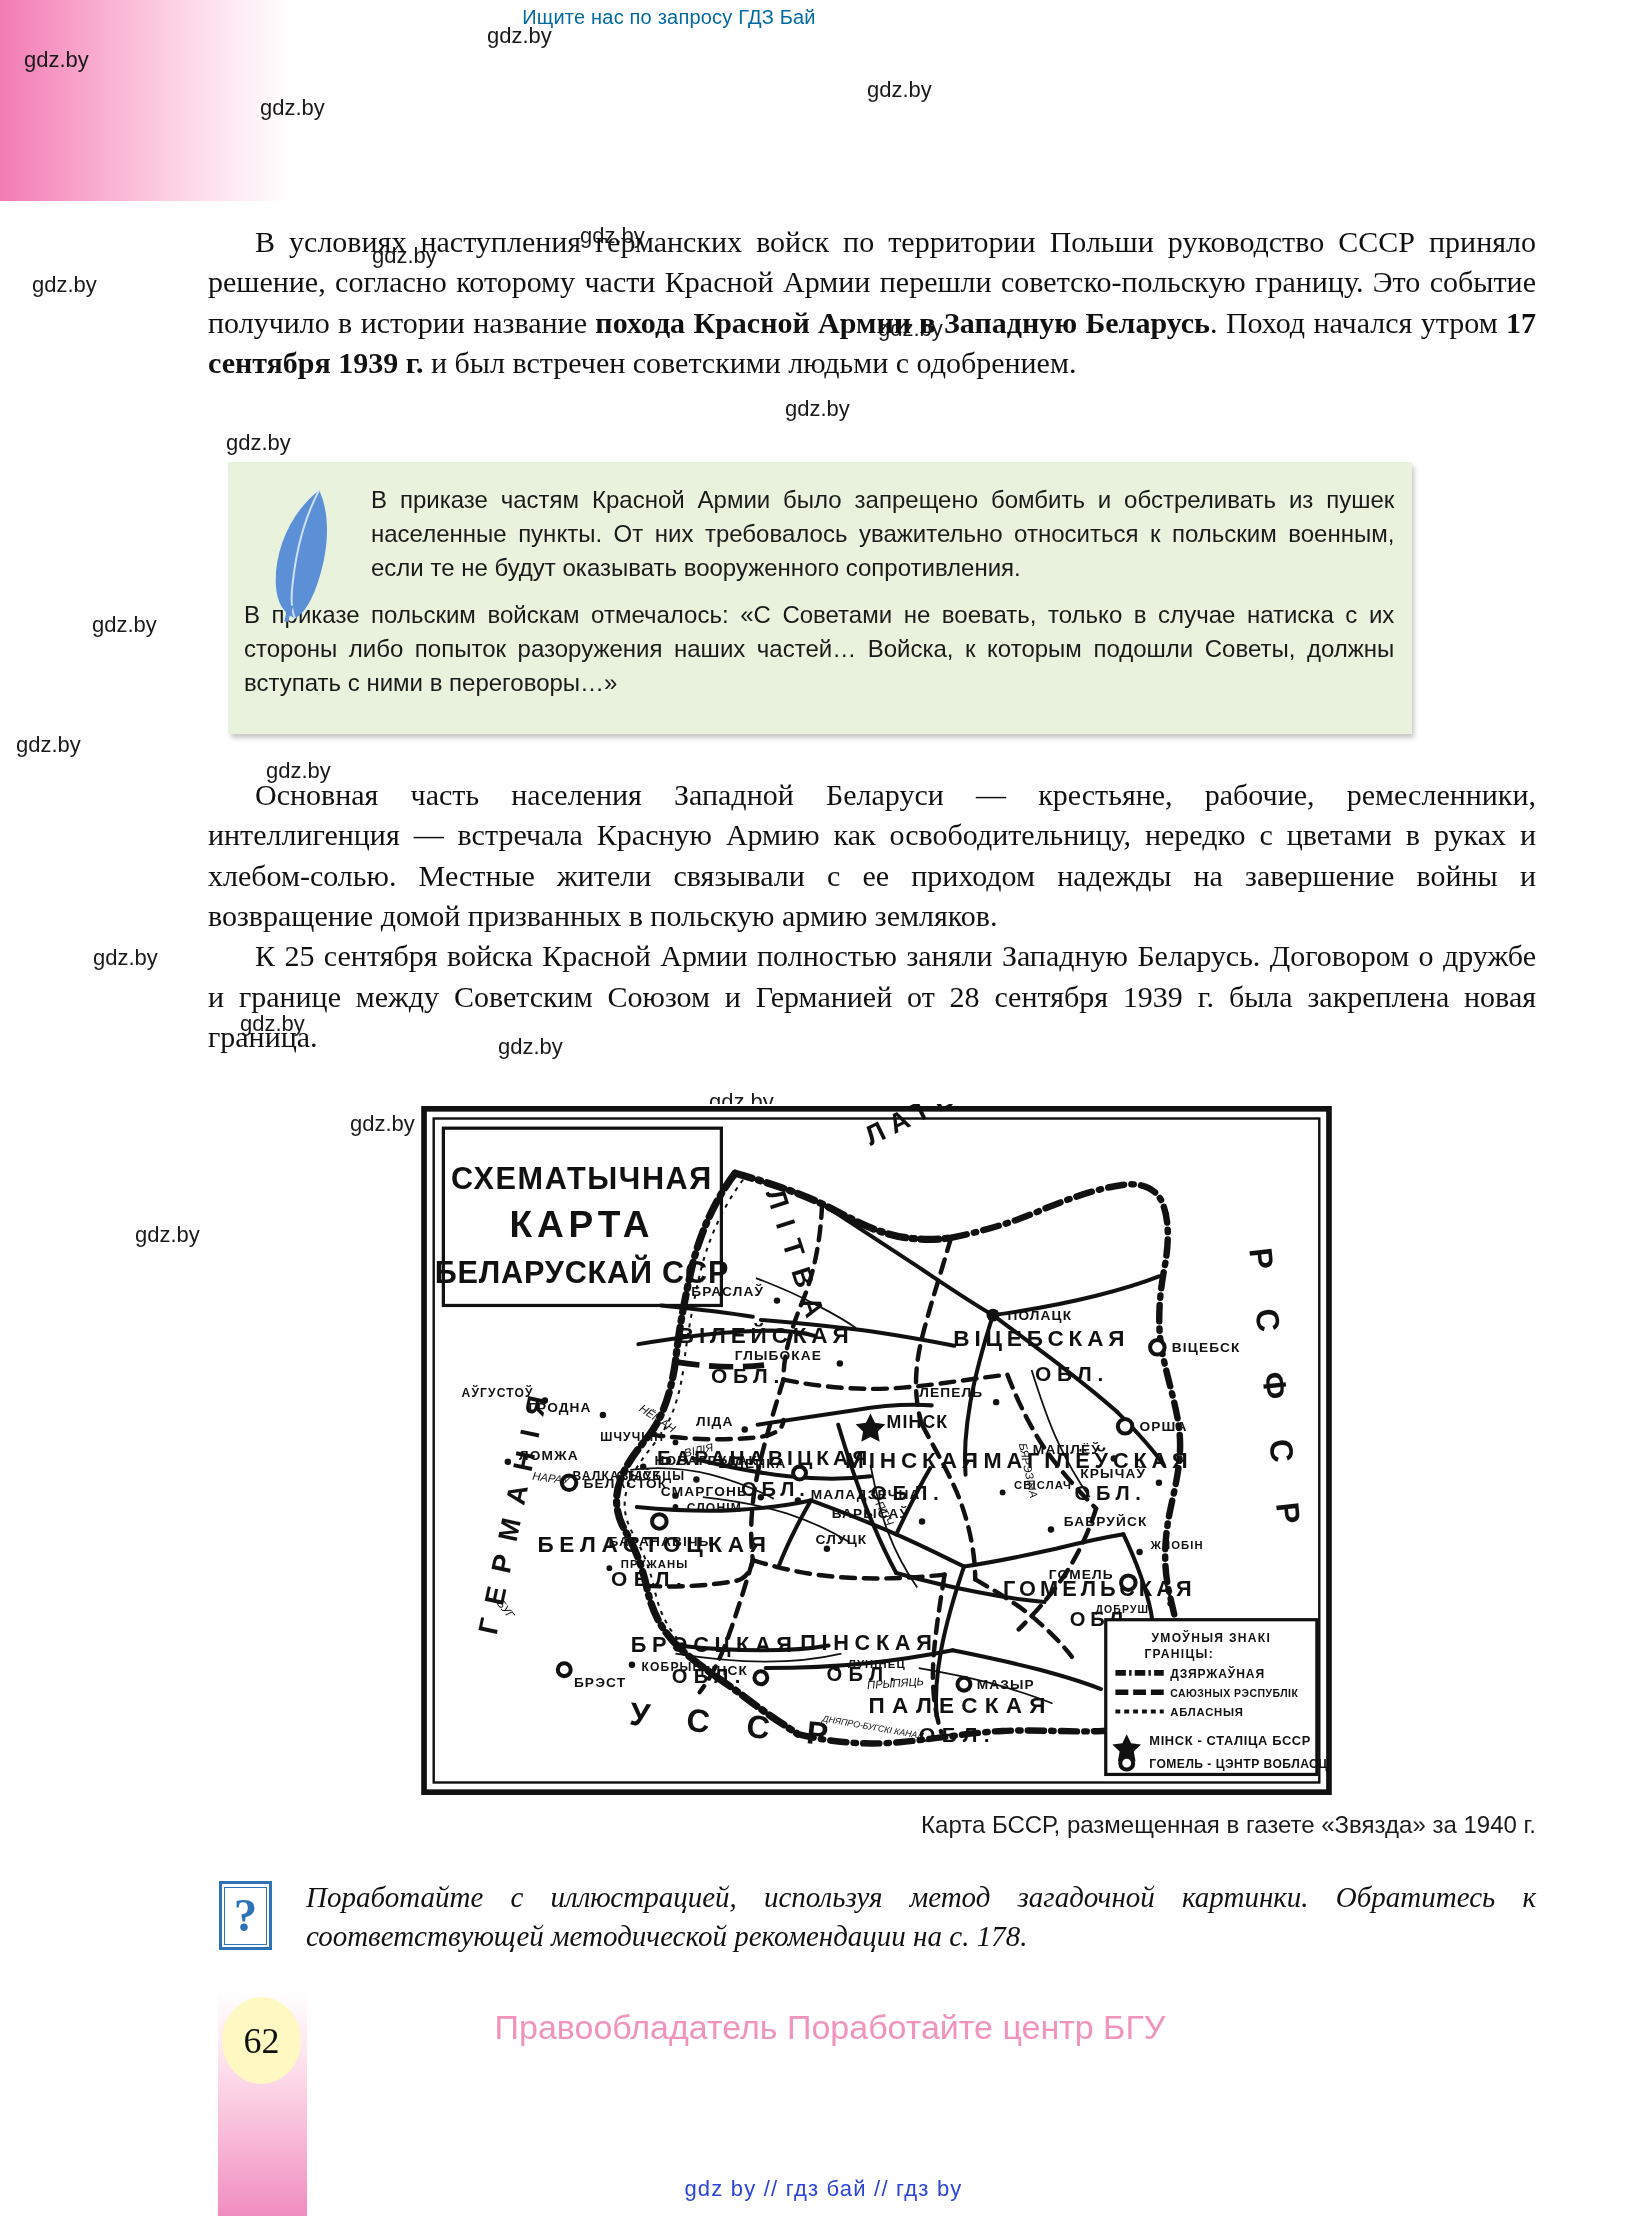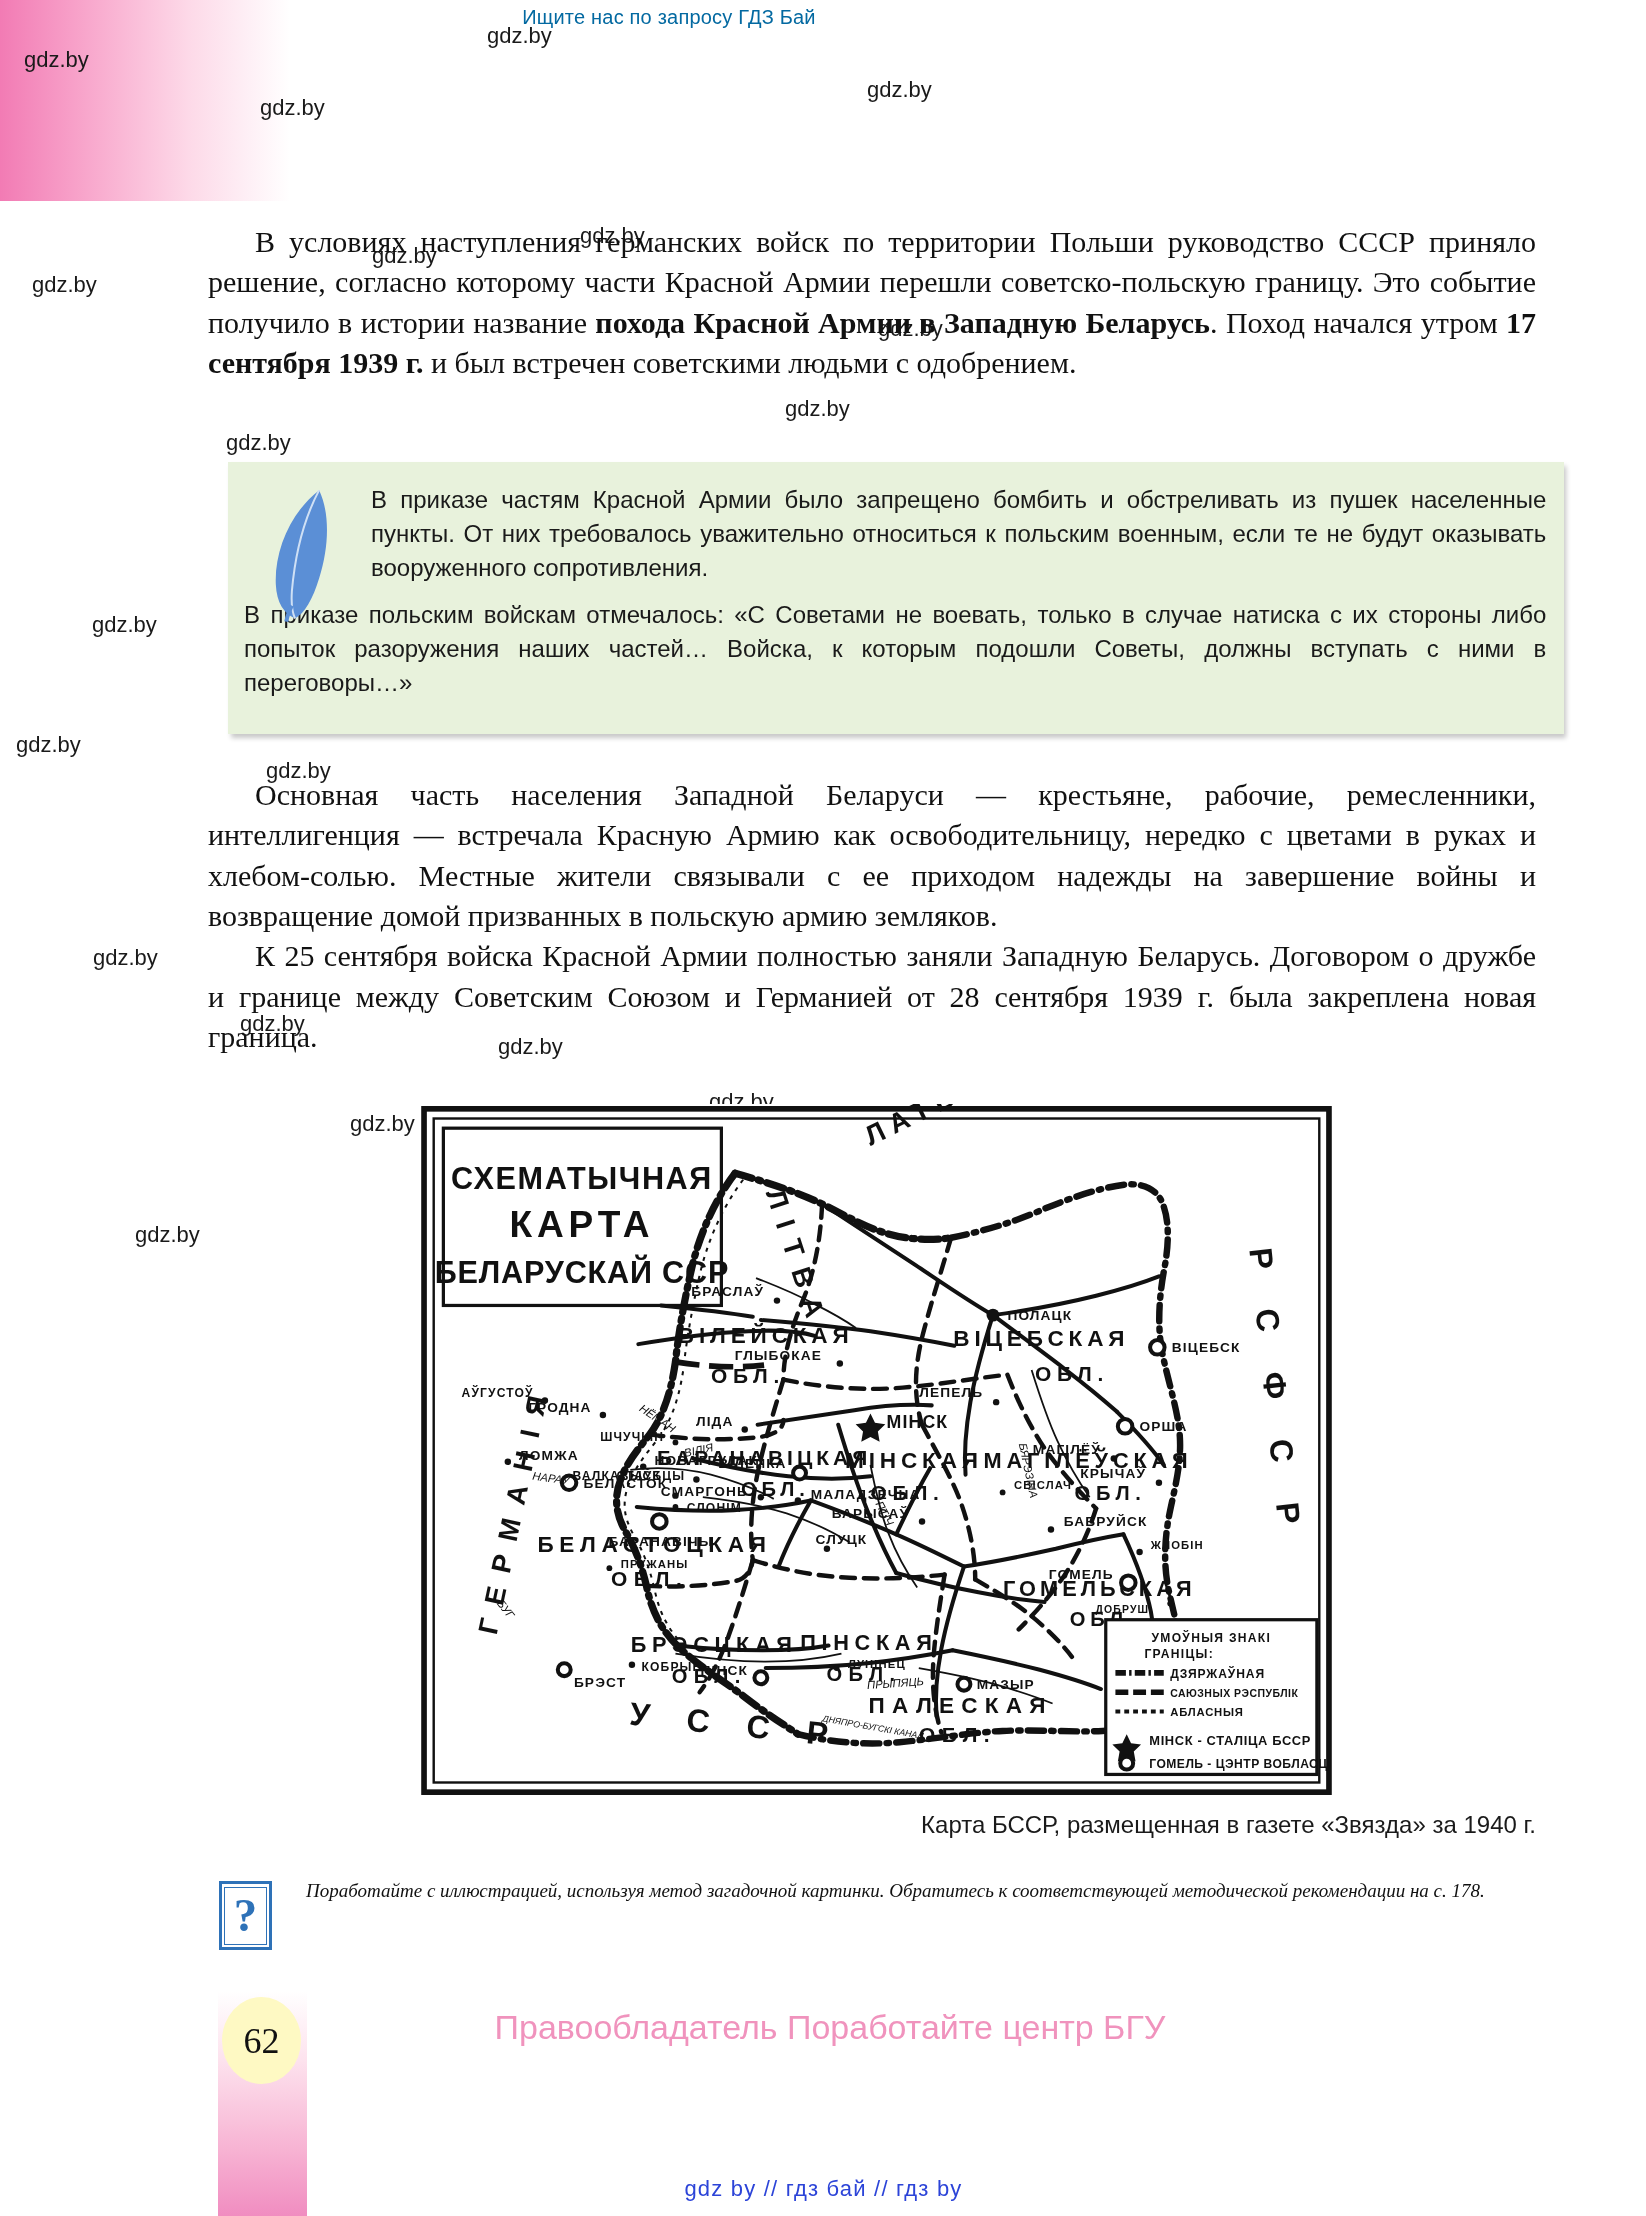--- a/index.html
+++ b/index.html
@@ -77,21 +77,21 @@
     color: #111111;
     font-family: "Liberation Serif", serif;
   }
   p.body-text b { font-weight: bold; }
 
   
   .quote-box {
     position: absolute;
     left: 228px;
     top: 462px;
-    width: 1336px;
+    width: 1184px;
     height: 272px;
     background: #e8f2dc;
     box-shadow: 3.2px 4px 4.8px rgba(0,0,0,.22);
     box-sizing: border-box;
     padding: 21px 17.7px 16px 143px;
   }
   .quote-box p {
     margin: 0 0 13px 0;
     font-family: "Liberation Sans", sans-serif;
     font-size: 24px;
@@ -155,21 +155,21 @@
     font-family: "Liberation Serif", serif;
     font-size: 47px;
     font-weight: bold;
     line-height: 1;
   }
   .task-text {
     margin: 0;
     padding-left: 87px;
     font-family: "Liberation Serif", serif;
     font-style: italic;
-    font-size: 19px;
+    font-size: 29px;
     line-height: 1.36;
     color: #111111;
     text-align: justify;
   }
 
   
   .page-number {
     position: absolute;
     left: 222px;
     top: 1997px;

